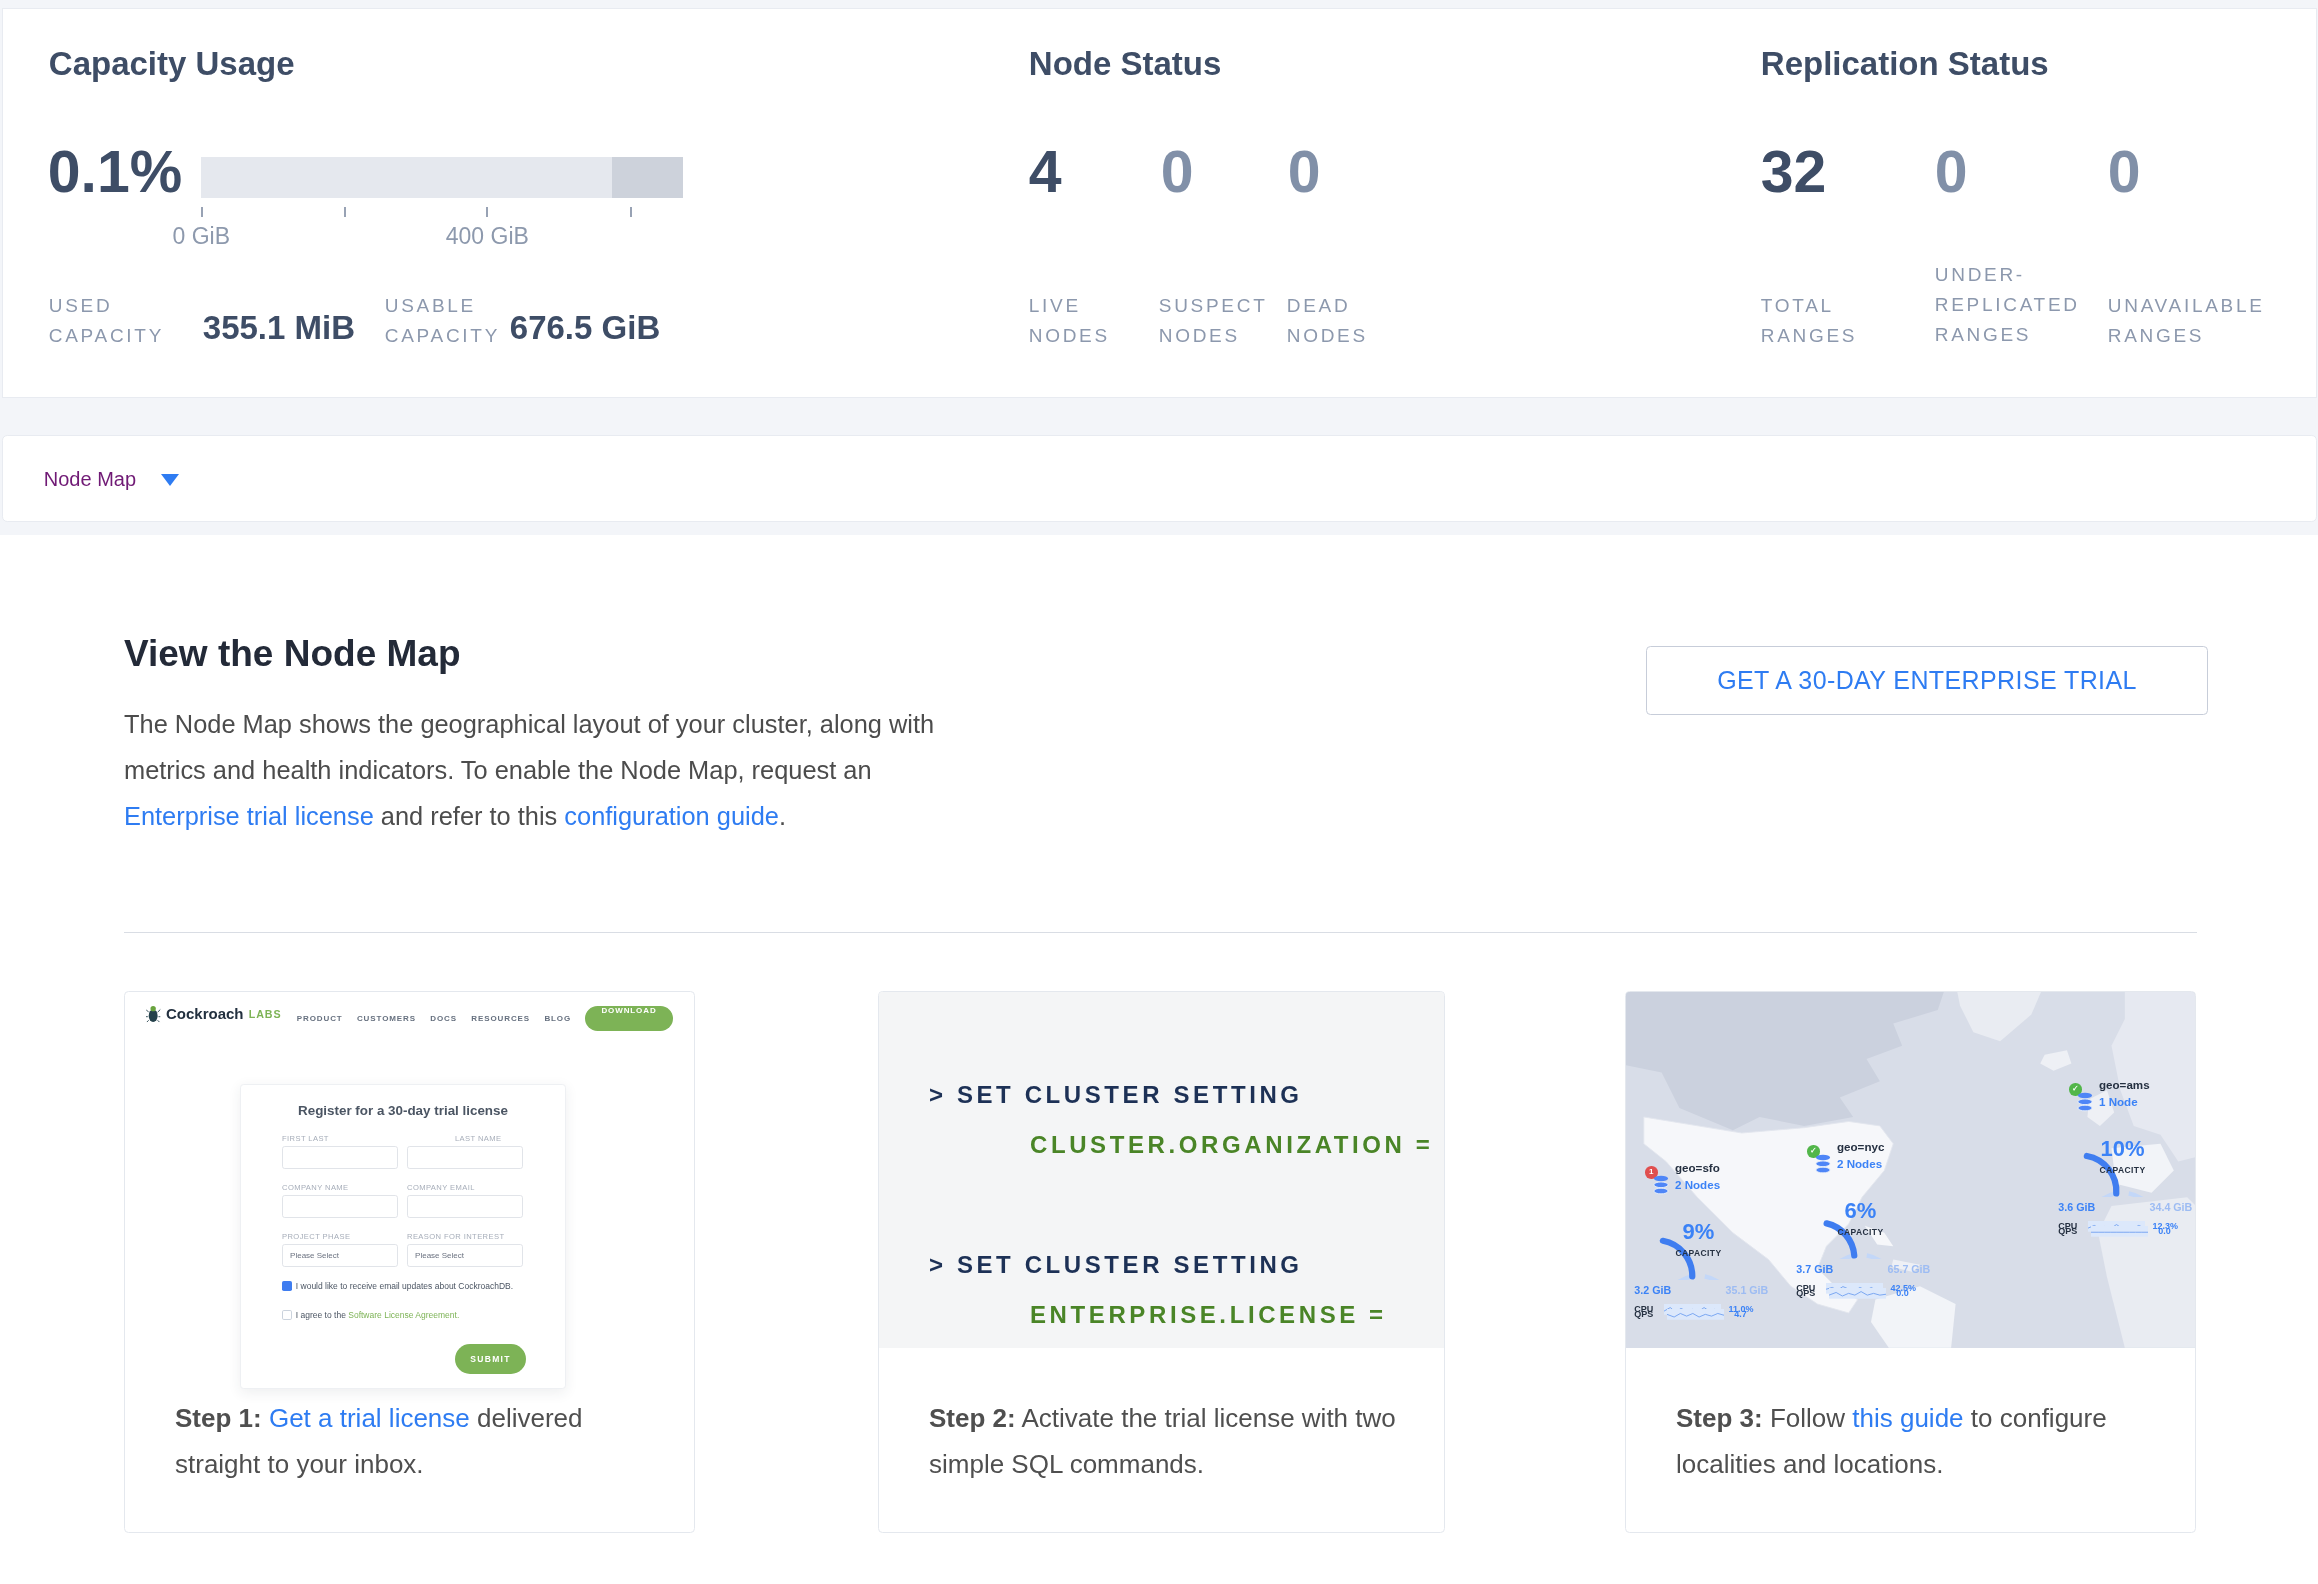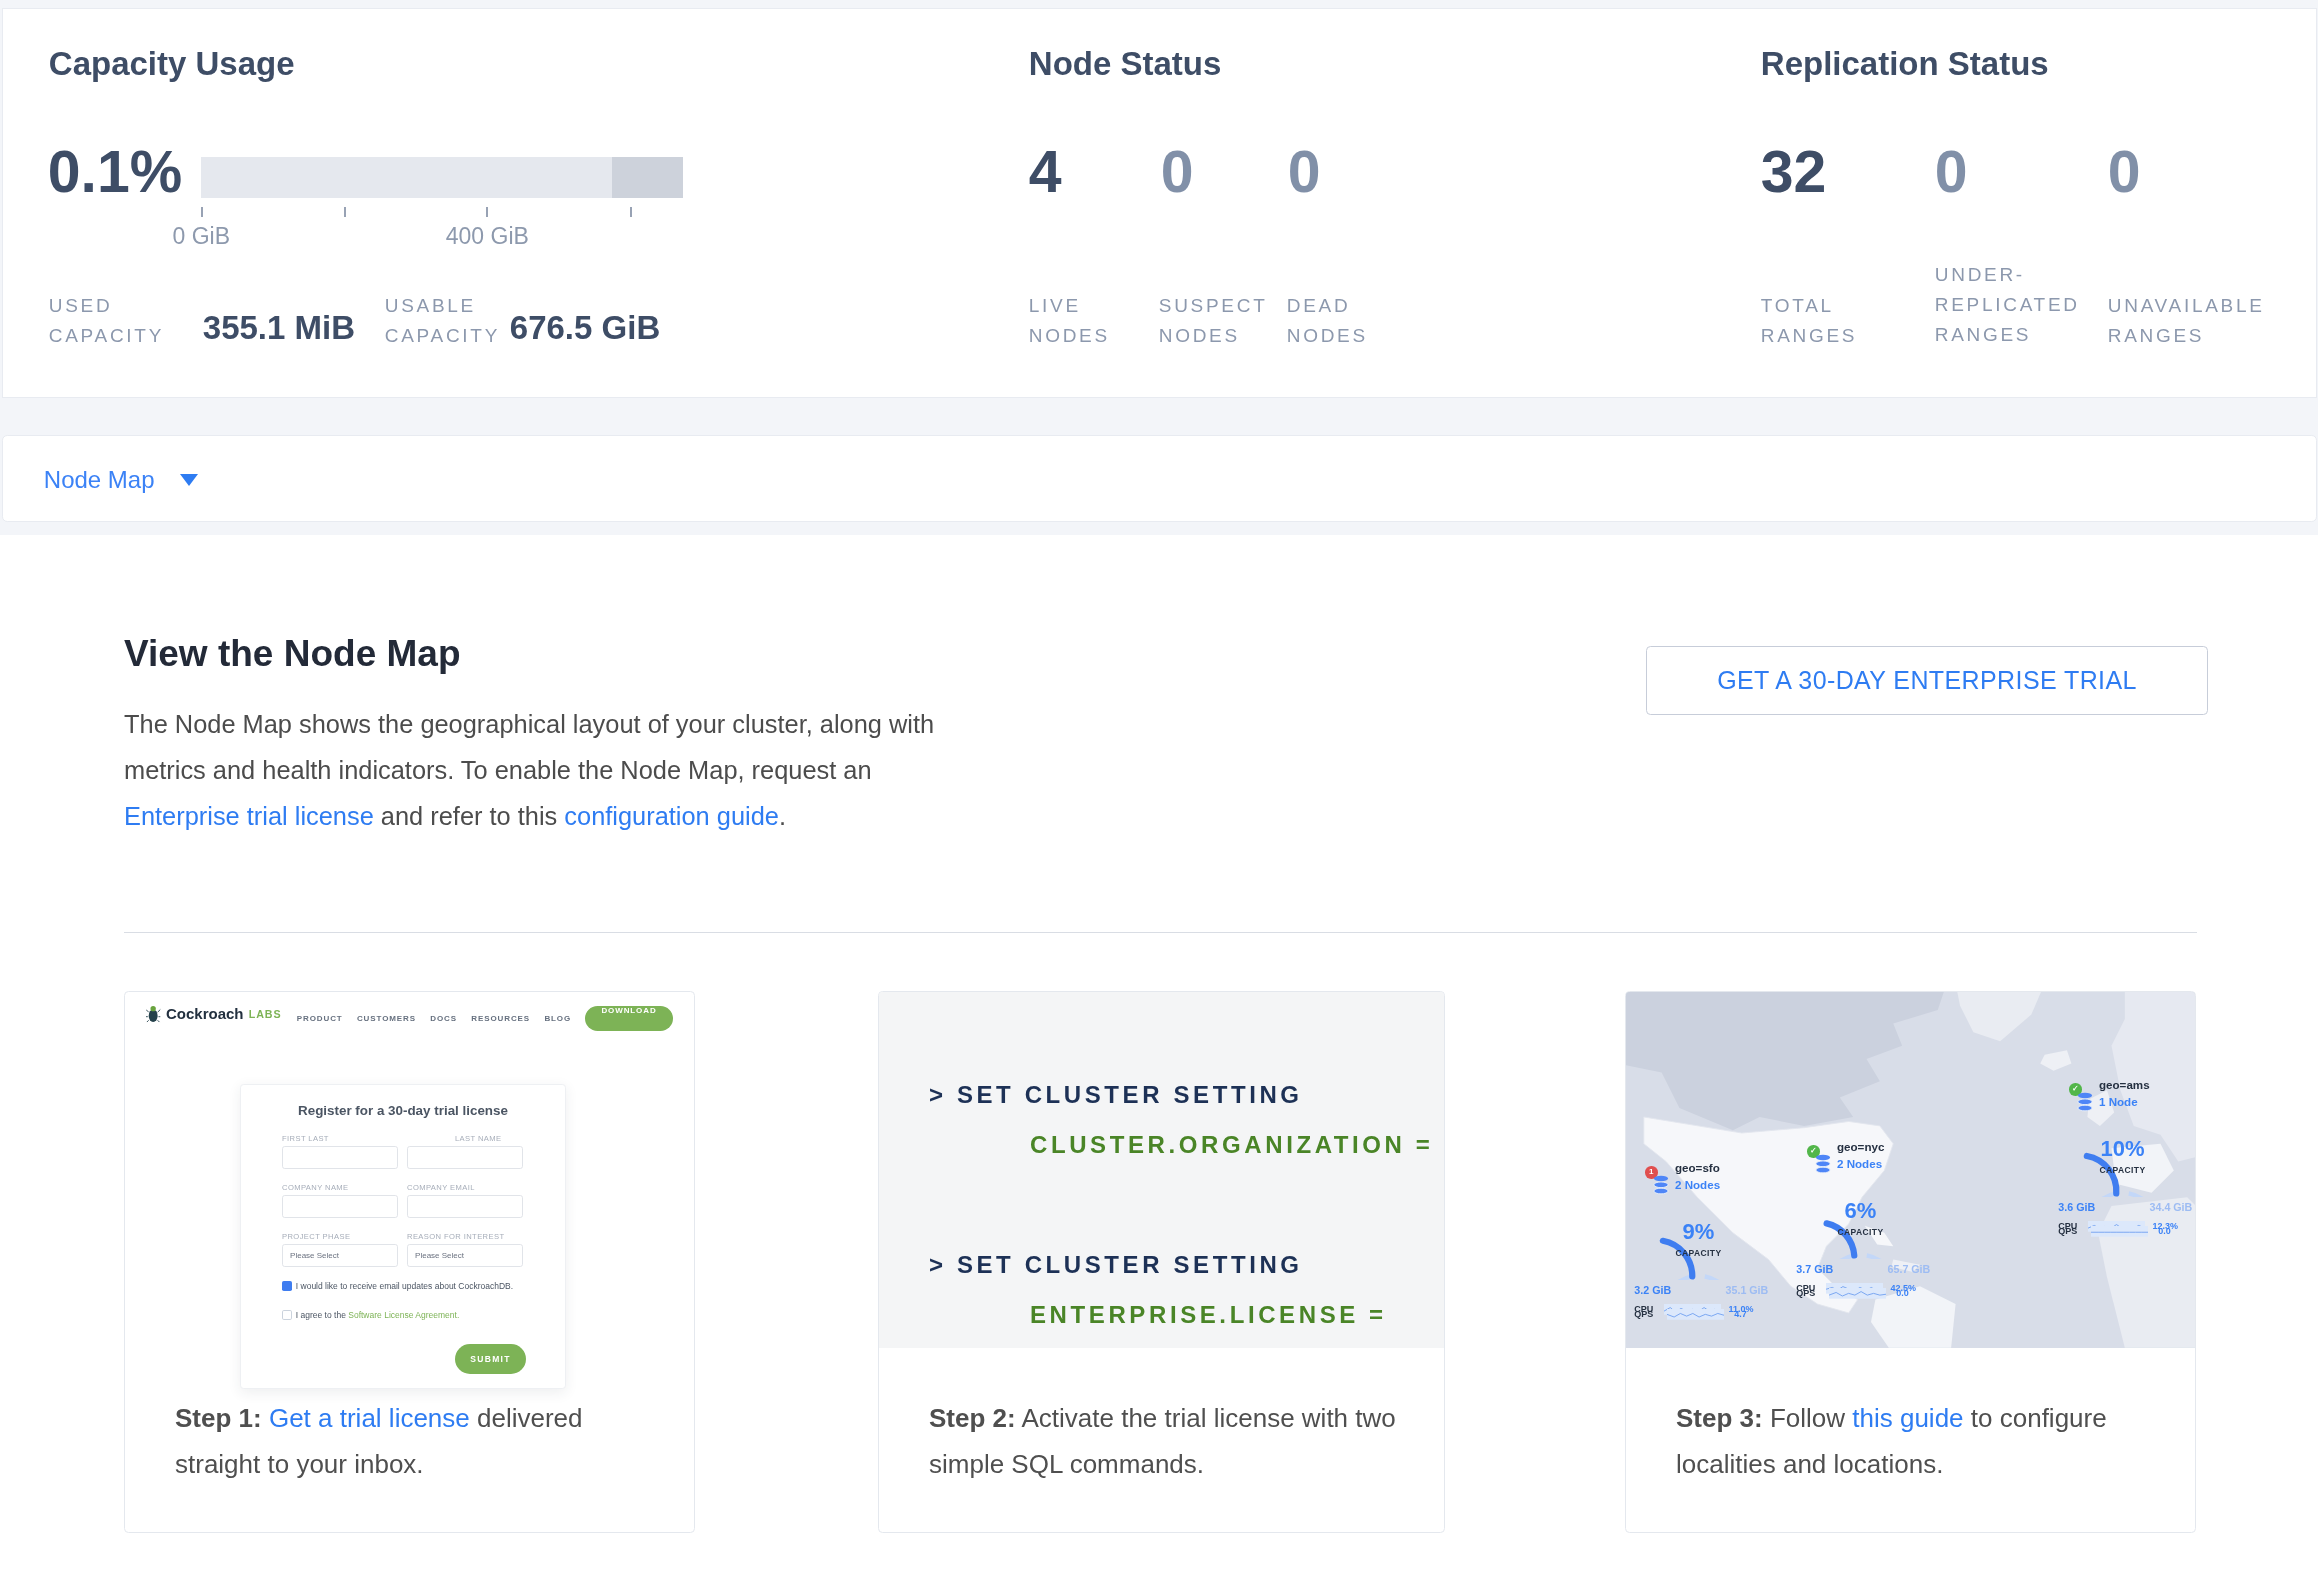--- a/index.html
+++ b/index.html
@@ -15,21 +15,21 @@
 
   .cap-bar-wrap { position:absolute; left:198px; top:148px; width:482px; height:98px; }
   .cap-bar { position:absolute; left:0; top:0; width:482px; height:41px; background:#e5e8ee; }
   .cap-bar-dark { position:absolute; left:411px; top:0; width:71px; height:41px; background:#cdd2db; }
   .tick { position:absolute; top:50px; width:1.8px; height:9.8px; background:#98a2b4; }
   .tick-label { position:absolute; top:66px; width:107px; text-align:center; font-size:23px; color:#8d99ad; }
 
   
   .nodemap-bar { position:absolute; left:1.8px; top:435px; width:2315px; height:87px; background:#fff; border:0.9px solid #e8ebf1; border-radius:5.3px; }
   .nodemap-inner { position:absolute; left:41px; top:0; height:87px; display:flex; align-items:center; gap:25px; cursor:pointer; }
-  .nodemap-label { font-size:24px; color:#3b82f6; }
+  .nodemap-label { font-size:20px; color:#701a75; }
   .caret-down { width:0; height:0; border-left:9.8px solid transparent; border-right:9.8px solid transparent; border-top:12.5px solid #2e7cf2; }
 
   
   .content { position:absolute; left:0; top:535px; width:2319px; height:1050px; background:#fff; }
   .intro-heading { position:absolute; left:124px; top:98px; font-size:37px; font-weight:600; color:#232a38; }
   .intro-desc { position:absolute; left:124px; top:166px; width:847px; font-size:25.4px; line-height:46px; color:#4c4c4c; }
   a.link { color:#2e7cf2; text-decoration:none; cursor:pointer; }
   .trial-btn { position:absolute; left:1646px; top:111px; width:562px; height:69px; background:#fff; border:0.9px solid #c7cdd9; border-radius:4.5px; color:#2e7cf2; font-size:25px; letter-spacing:0.4px; font-family:"Liberation Sans", sans-serif; cursor:pointer; }
   .separator { position:absolute; left:124px; top:397px; width:2073px; height:0.9px; background:#d9dde4; }
 

